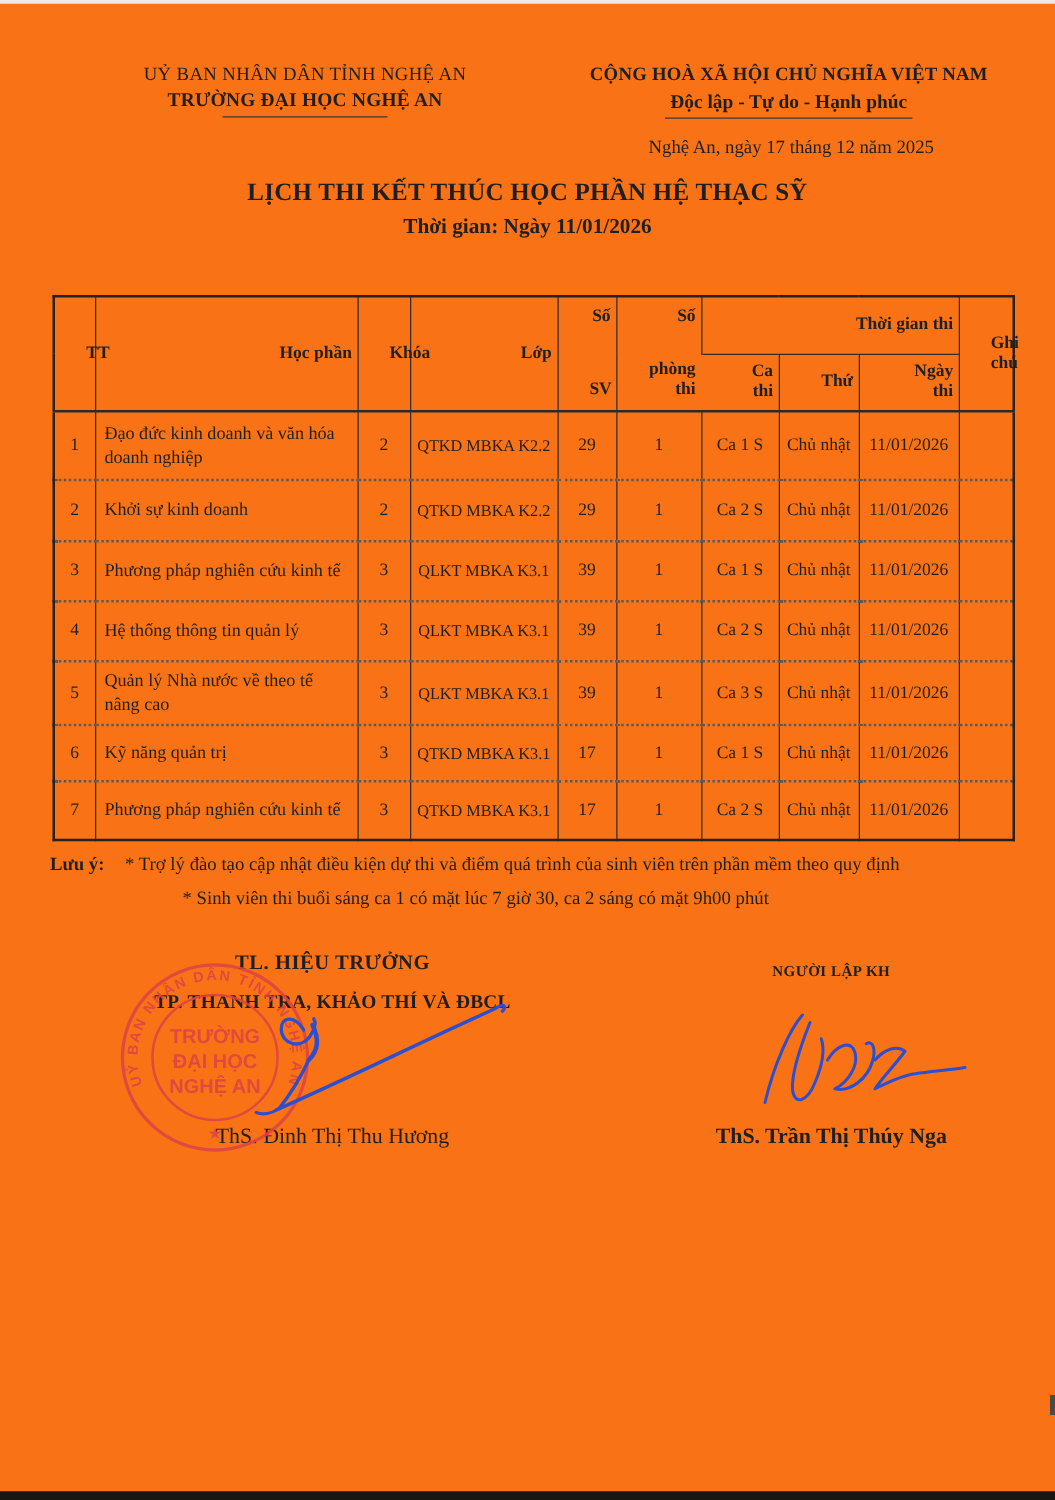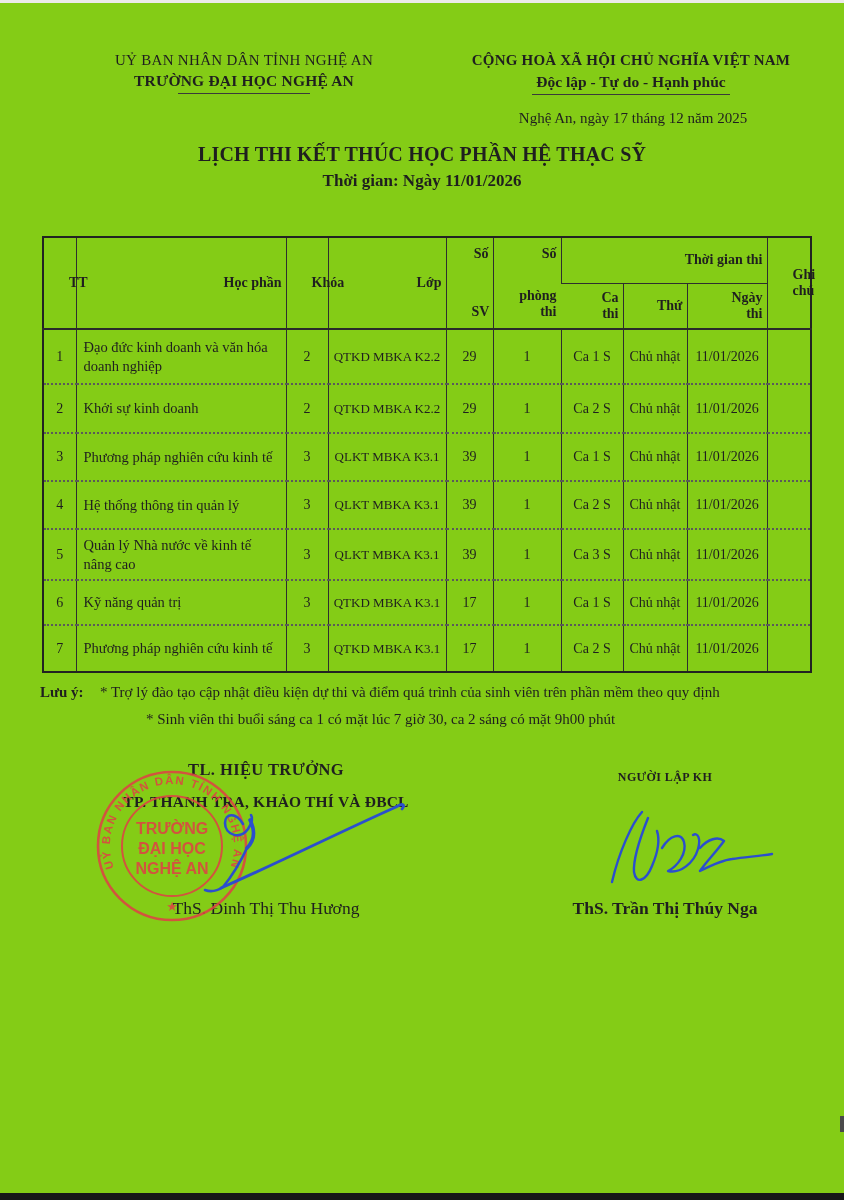--- a/index.html
+++ b/index.html
@@ -1,18 +1,18 @@
 <!DOCTYPE html>
 <html><head>
 <meta charset="utf-8">
 <style>
   html,body{margin:0;padding:0;background:#888;}
   .page{
     position:relative; width:844px; height:1200px; margin:0 auto;
-    background:#84cc16; overflow:hidden;
+    background:#f97316; overflow:hidden;
     font-family:"Liberation Serif","DejaVu Serif",serif; color:#1f1f1f;
   }
   .top-edge{position:absolute;top:0;left:0;width:100%;height:3px;background:#eceae8;}
   .bottom-bar{position:absolute;bottom:0;left:0;width:100%;height:7px;background:#171717;}
   .edge-tick{position:absolute;right:0;top:1116px;width:4px;height:16px;background:#4a4a4a;}
 
   
   .org-block{position:absolute;left:78px;top:52px;width:332px;text-align:center;}
   .org-line1{font-size:15px;letter-spacing:.3px;}
   .org-line2{font-size:15.5px;font-weight:bold;margin-top:3px;letter-spacing:.2px;}
@@ -172,21 +172,21 @@
         <td class="lop">QLKT MBKA K3.1</td>
         <td>39</td>
         <td>1</td>
         <td>Ca 2 S</td>
         <td>Chủ nhật</td>
         <td>11/01/2026</td>
         <td></td>
       </tr>
       <tr class="r5">
         <td>5</td>
-        <td class="course">Quản lý Nhà nước về kinh tế nâng cao</td>
+        <td class="course">Quản lý Nhà nước về theo tế nâng cao</td>
         <td>3</td>
         <td class="lop">QLKT MBKA K3.1</td>
         <td>39</td>
         <td>1</td>
         <td>Ca 3 S</td>
         <td>Chủ nhật</td>
         <td>11/01/2026</td>
         <td></td>
       </tr>
       <tr class="r6">

